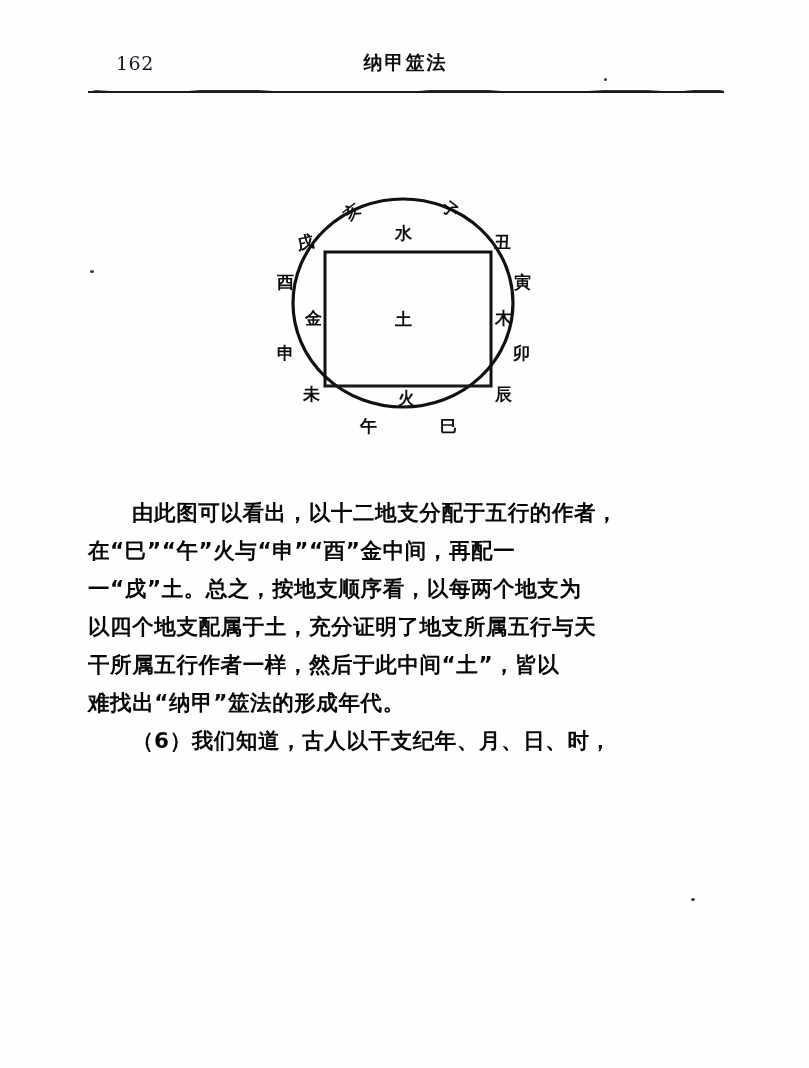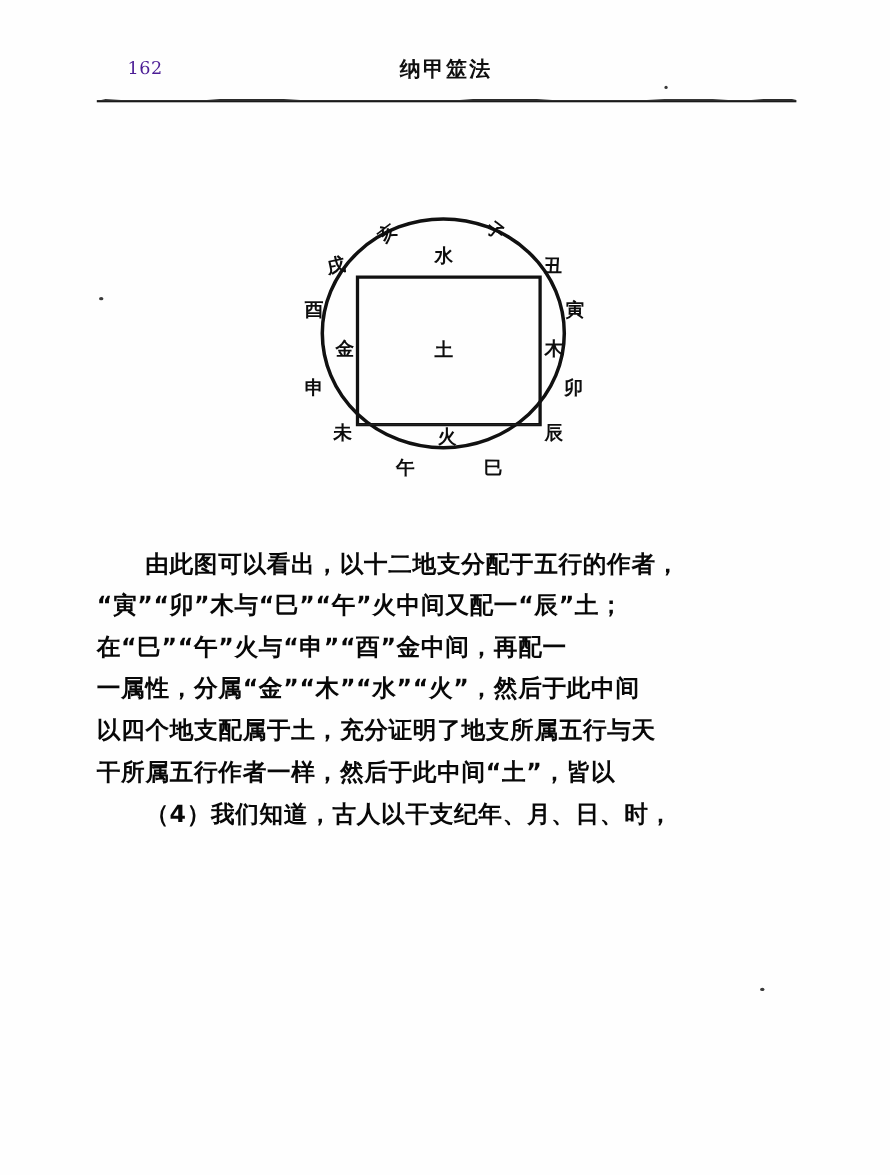--- a/index.html
+++ b/index.html
@@ -29,24 +29,24 @@
     position: absolute;
     left: 88px;
     top: 50px;
     width: 635px;
     height: 34px;
   }
   .folio {
     position: absolute;
     left: 28px;
     top: 2px;
-    font-size: 16px;
+    font-size: 19px;
     font-family: "DejaVu Serif", "Liberation Serif", serif;
     letter-spacing: 0.5px;
-    color: #4c1d95;
+    color: #0f172a;
   }
   .head-title {
     position: absolute;
     left: 0;
     top: 0;
     width: 635px;
     text-align: center;
     font-size: 19px;
     font-weight: 700;
     letter-spacing: 2px;
@@ -118,21 +118,21 @@
   .ln {
     height: 38px;
     line-height: 38px;
     font-size: 21.5px;
     font-weight: 700;
     letter-spacing: 0.6px;
     color: #080808;
     white-space: nowrap;
     font-family: "DejaVu Sans", "Liberation Sans", sans-serif;
   }
-  .ln.indent { text-indent: 44px; font-family: Liberation Serif, serif; }
+  .ln.indent { text-indent: 44px; }
   .ln.indent2 { text-indent: 44px; }
 </style>
 </head>
 <body>
 
 <div class="page">
 
   <div class="header">
     <div class="folio">162</div>
     <div class="head-title">纳甲筮法</div>
@@ -168,21 +168,21 @@
     <div class="fig-label" style="left:185px; top:228px;">巳</div>
     <div class="fig-label" style="left:105px; top:228px;">午</div>
     <div class="fig-label" style="left:48px; top:196px;">未</div>
     <div class="fig-label" style="left:22px; top:155px;">申</div>
     <div class="fig-label" style="left:22px; top:84px;">酉</div>
     <div class="fig-label" style="left:42px; top:44px; transform:rotate(-12deg);">戌</div>
   </div>
 
   <div class="body">
     <div class="ln indent">由此图可以看出，以十二地支分配于五行的作者，</div>
-    <div class="ln">“寅”“卯”木与“巳”“午”火中间又配一“辰”土；</div>
     <div class="ln">在“巳”“午”火与“申”“酉”金中间，再配一</div>
-    <div class="ln">一属性，分属“金”“木”“水”“火”，然后于此中间</div>
+    <div class="ln">一“戌”土。总之，按地支顺序看，以每两个地支为</div>
     <div class="ln">以四个地支配属于土，充分证明了地支所属五行与天</div>
     <div class="ln">干所属五行作者一样，然后于此中间“土”，皆以</div>
-    <div class="ln indent2">（4）我们知道，古人以干支纪年、月、日、时，</div>
+    <div class="ln">难找出“纳甲”筮法的形成年代。</div>
+    <div class="ln indent2">（6）我们知道，古人以干支纪年、月、日、时，</div>
   </div>
 
 </div>
 
 </body></html>

